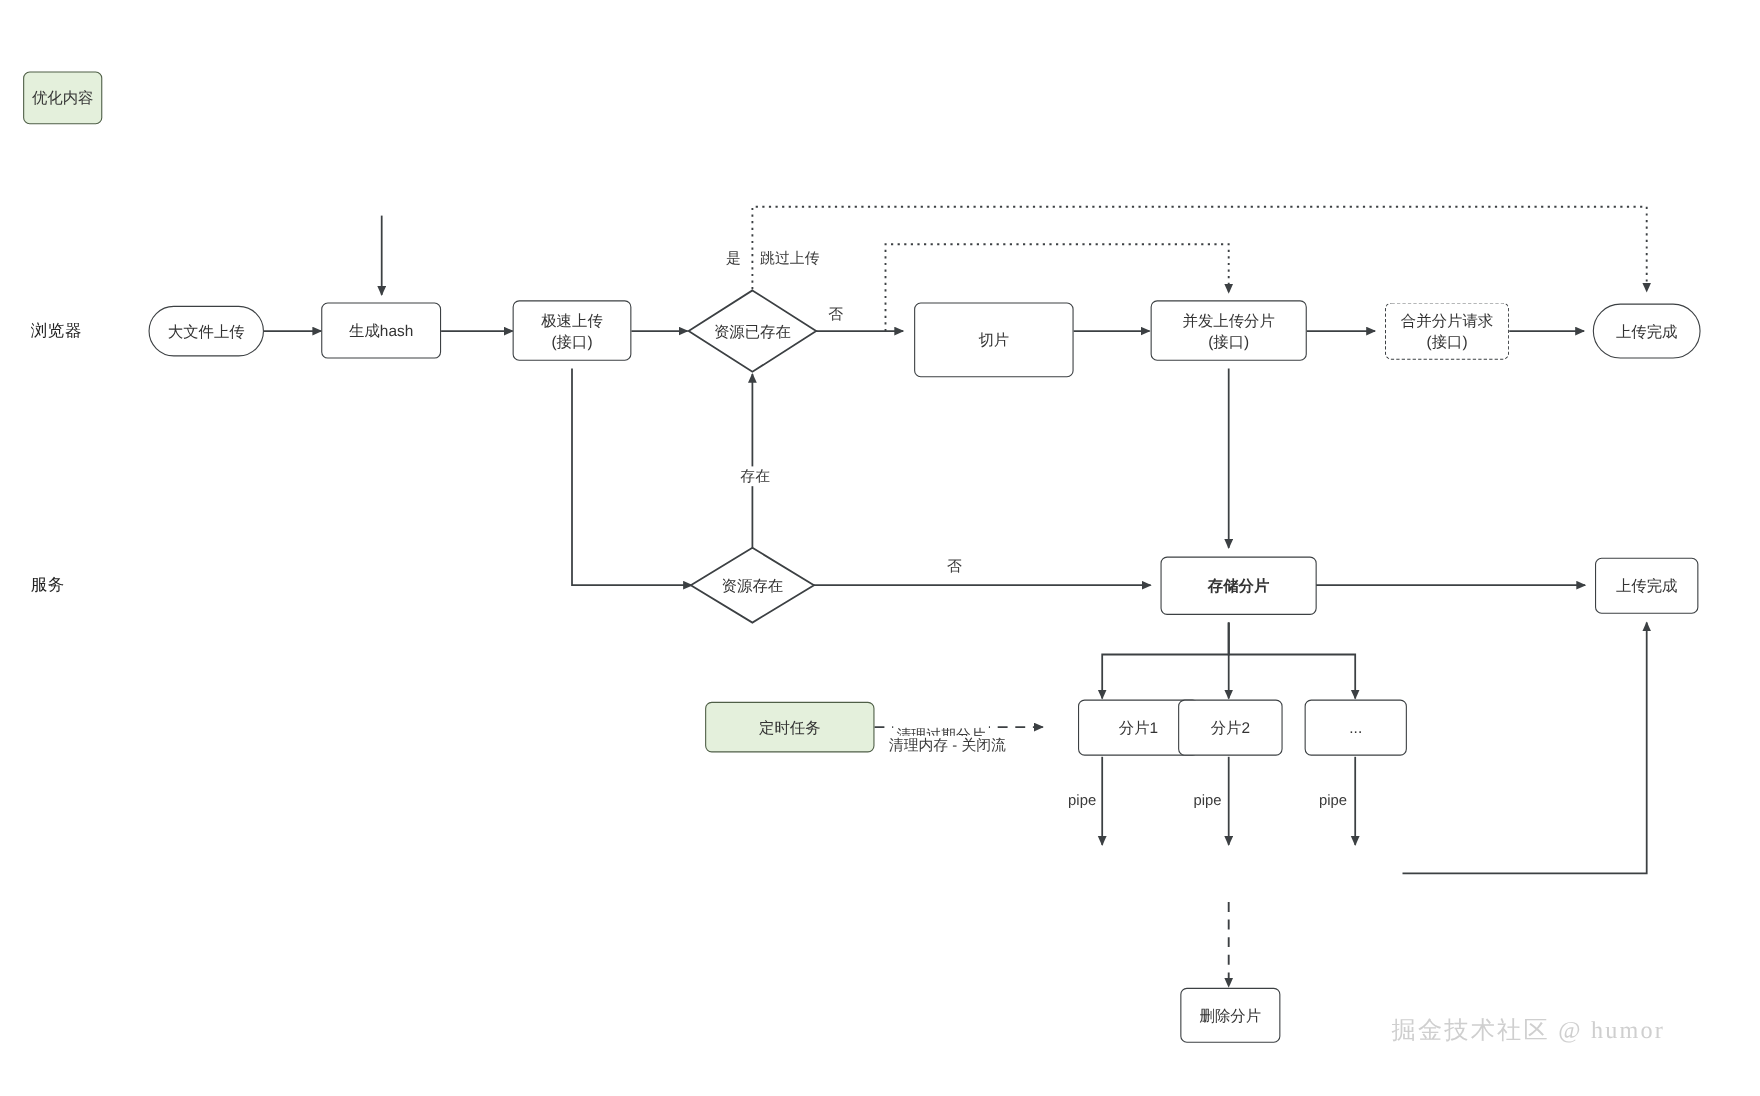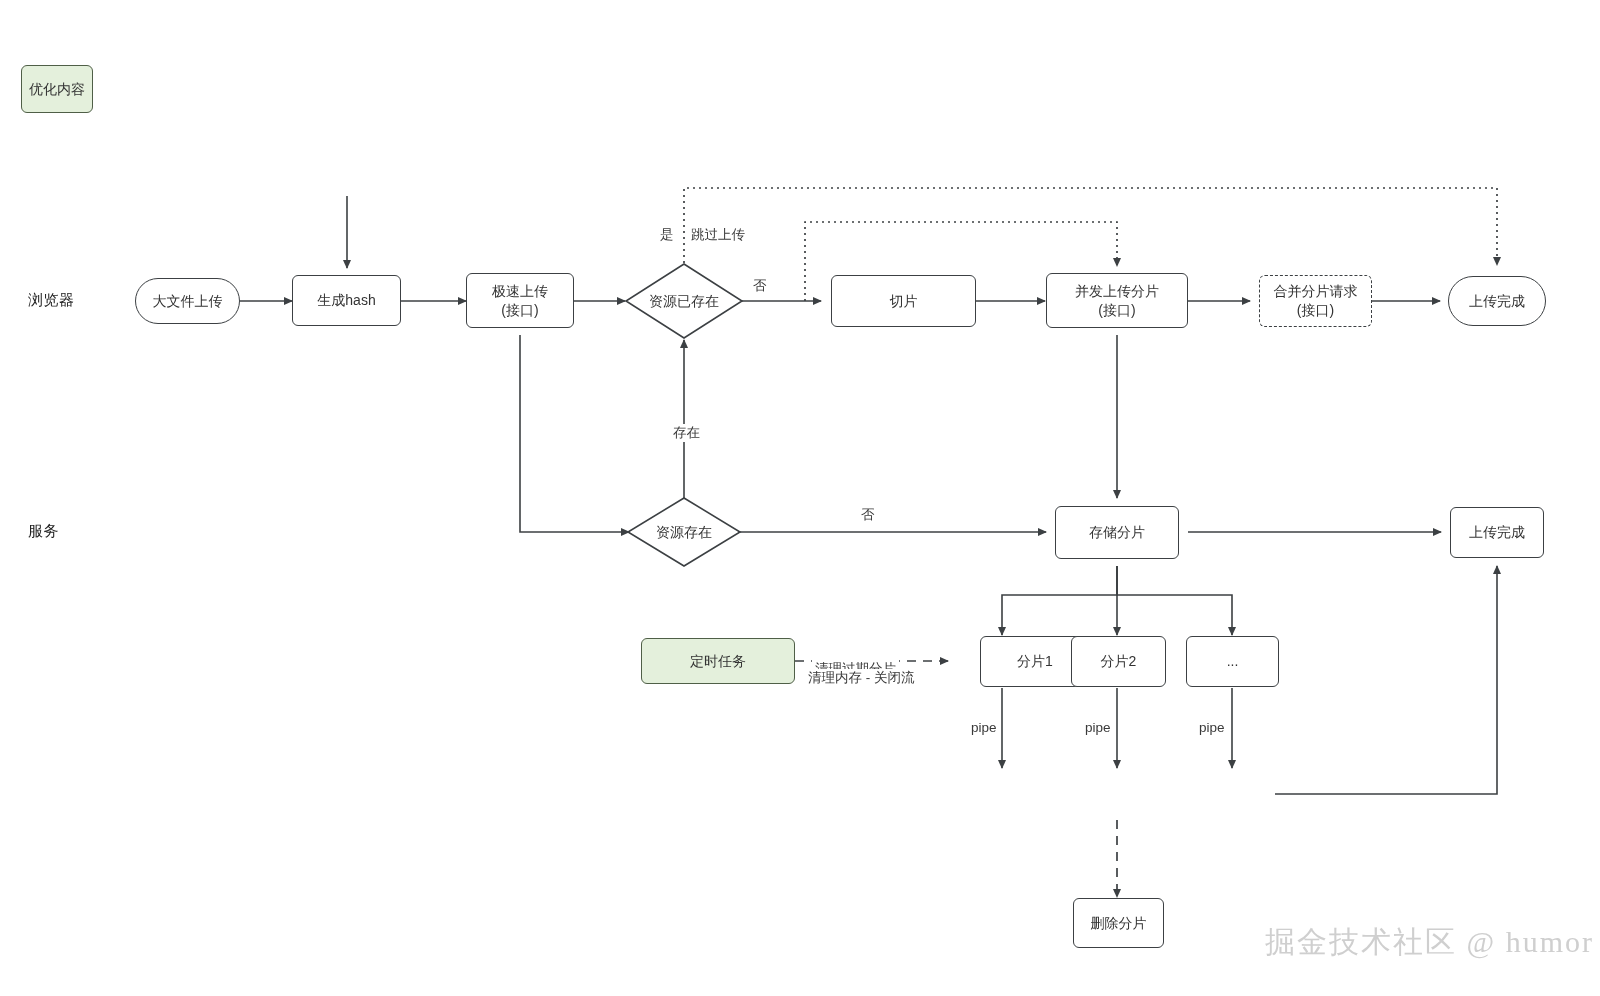--- a/index.html
+++ b/index.html
@@ -81,21 +81,21 @@
     font-size: 13.5px;
     color: #3a3a3a;
     background: #ffffff;
     padding: 0 3px;
     white-space: pre-line;
     text-align: center;
     line-height: 1.3;
   }
   .watermark {
     position: absolute;
-    font-size: 30px;
+    font-size: 22px;
     color: #cfcfcf;
     letter-spacing: 2px;
     font-family: "Liberation Serif", "DejaVu Serif", serif;
   }
   .legend-box {
     position: absolute;
   }
 </style>
 </head>
 <body>
@@ -178,38 +178,38 @@
   <div class="node" style="left:466px; top:273px; width:108px; height:55px;">极速上传
 (接口)</div>
 
   <div class="node diamond" style="left:624px; top:262px; width:120px; height:78px;">
     <svg class="diamond-shape" viewBox="0 0 120 78" preserveAspectRatio="none">
       <polygon points="60,2 118,39 60,76 2,39" fill="#ffffff" stroke="#3c4043" stroke-width="1.6"></polygon>
     </svg>
     <span class="diamond-label">资源已存在</span>
   </div>
 
-  <div class="node" style="left:831px; top:275px; width:145px; height:52px;">切片</div>
+  <div class="node" style="left:831px; top:275px; width:145px; height:68px;">切片</div>
 
   <div class="node" style="left:1046px; top:273px; width:142px; height:55px;">并发上传分片
 (接口)</div>
 
   <div class="node dashed" style="left:1259px; top:275px; width:113px; height:52px;">合并分片请求
 (接口)</div>
 
   <div class="node stadium" style="left:1448px; top:276px; width:98px; height:50px;">上传完成</div>
 
   <div class="node diamond" style="left:626px; top:496px; width:116px; height:72px;">
     <svg class="diamond-shape" viewBox="0 0 116 72" preserveAspectRatio="none">
       <polygon points="58,2 114,36 58,70 2,36" fill="#ffffff" stroke="#3c4043" stroke-width="1.6"></polygon>
     </svg>
     <span class="diamond-label">资源存在</span>
   </div>
 
-  <div class="node" style="left:1055px; top:506px; width:124px; height:53px;">存储分片</div>
+  <div class="node" style="left:1055px; top:506px; width:142px; height:53px;font-weight:bold;">存储分片</div>
 
   <div class="node" style="left:1450px; top:507px; width:94px; height:51px;">上传完成</div>
 
   <div class="node green" style="left:641px; top:638px; width:154px; height:46px;">定时任务</div>
 
   <div class="node" style="left:980px; top:636px; width:110px; height:51px;">分片1</div>
 
   <div class="node" style="left:1071px; top:636px; width:95px; height:51px;">分片2</div>
 
   <div class="node" style="left:1186px; top:636px; width:93px; height:51px;">...</div>

